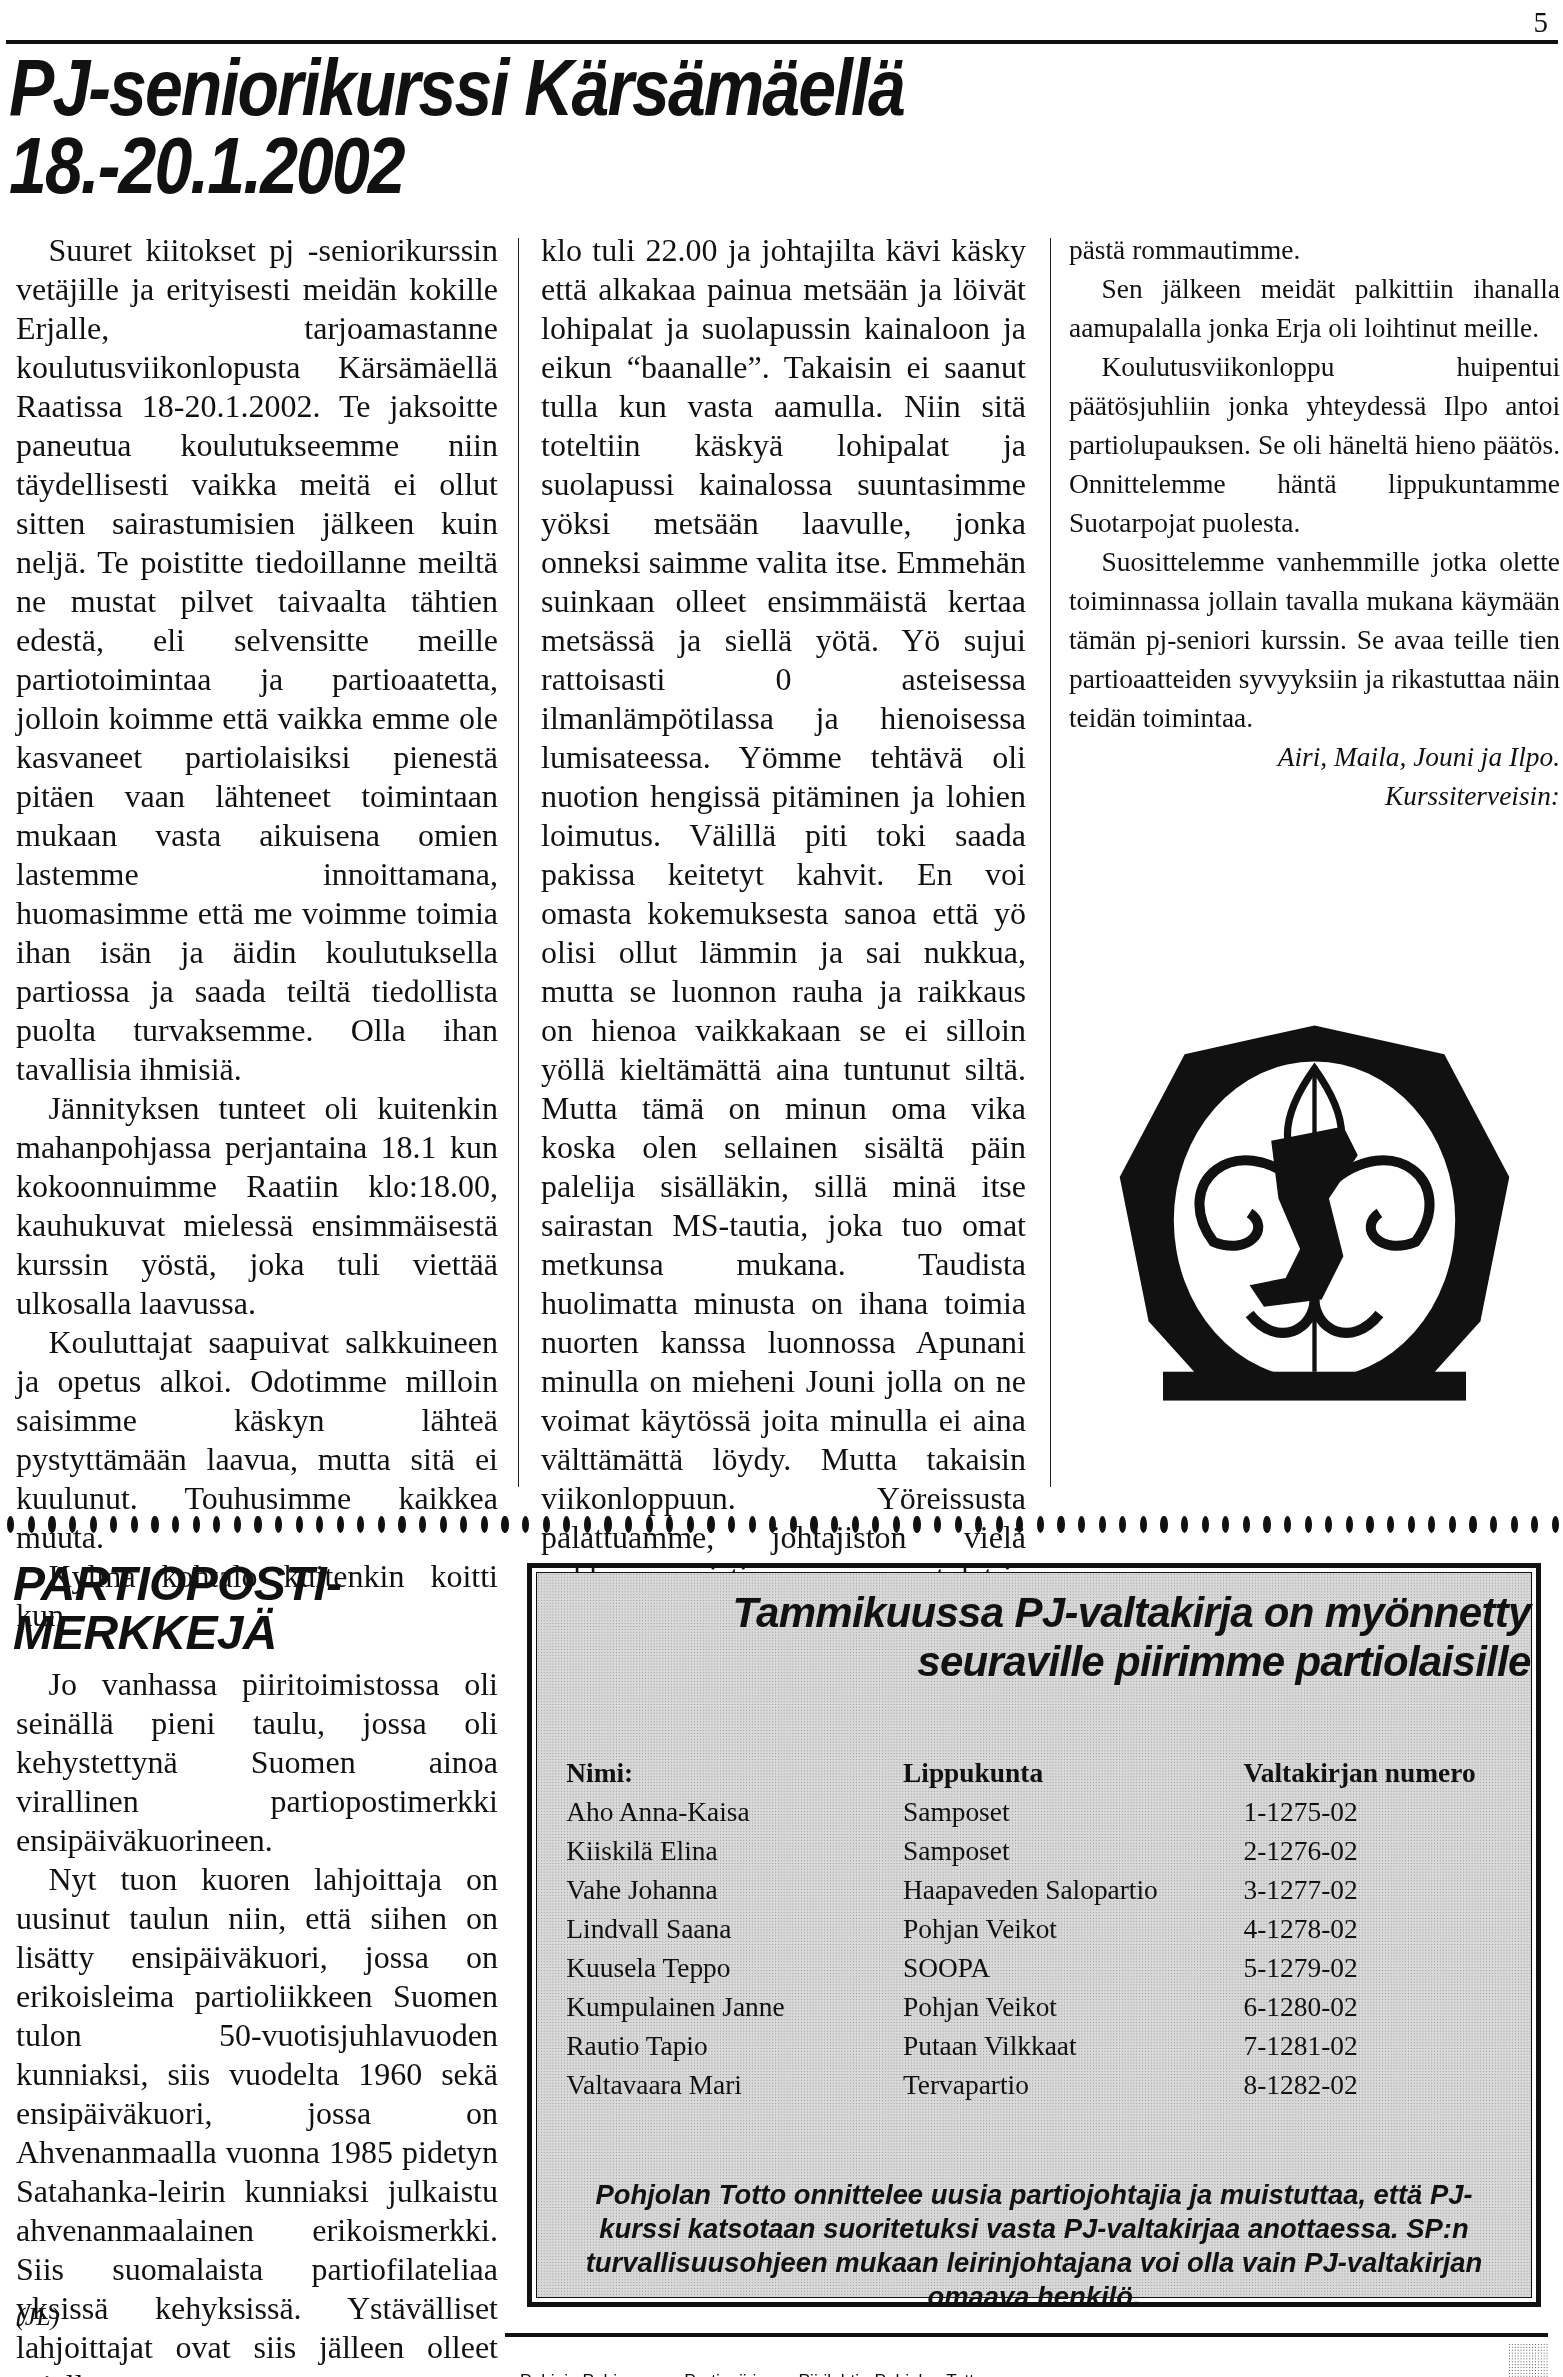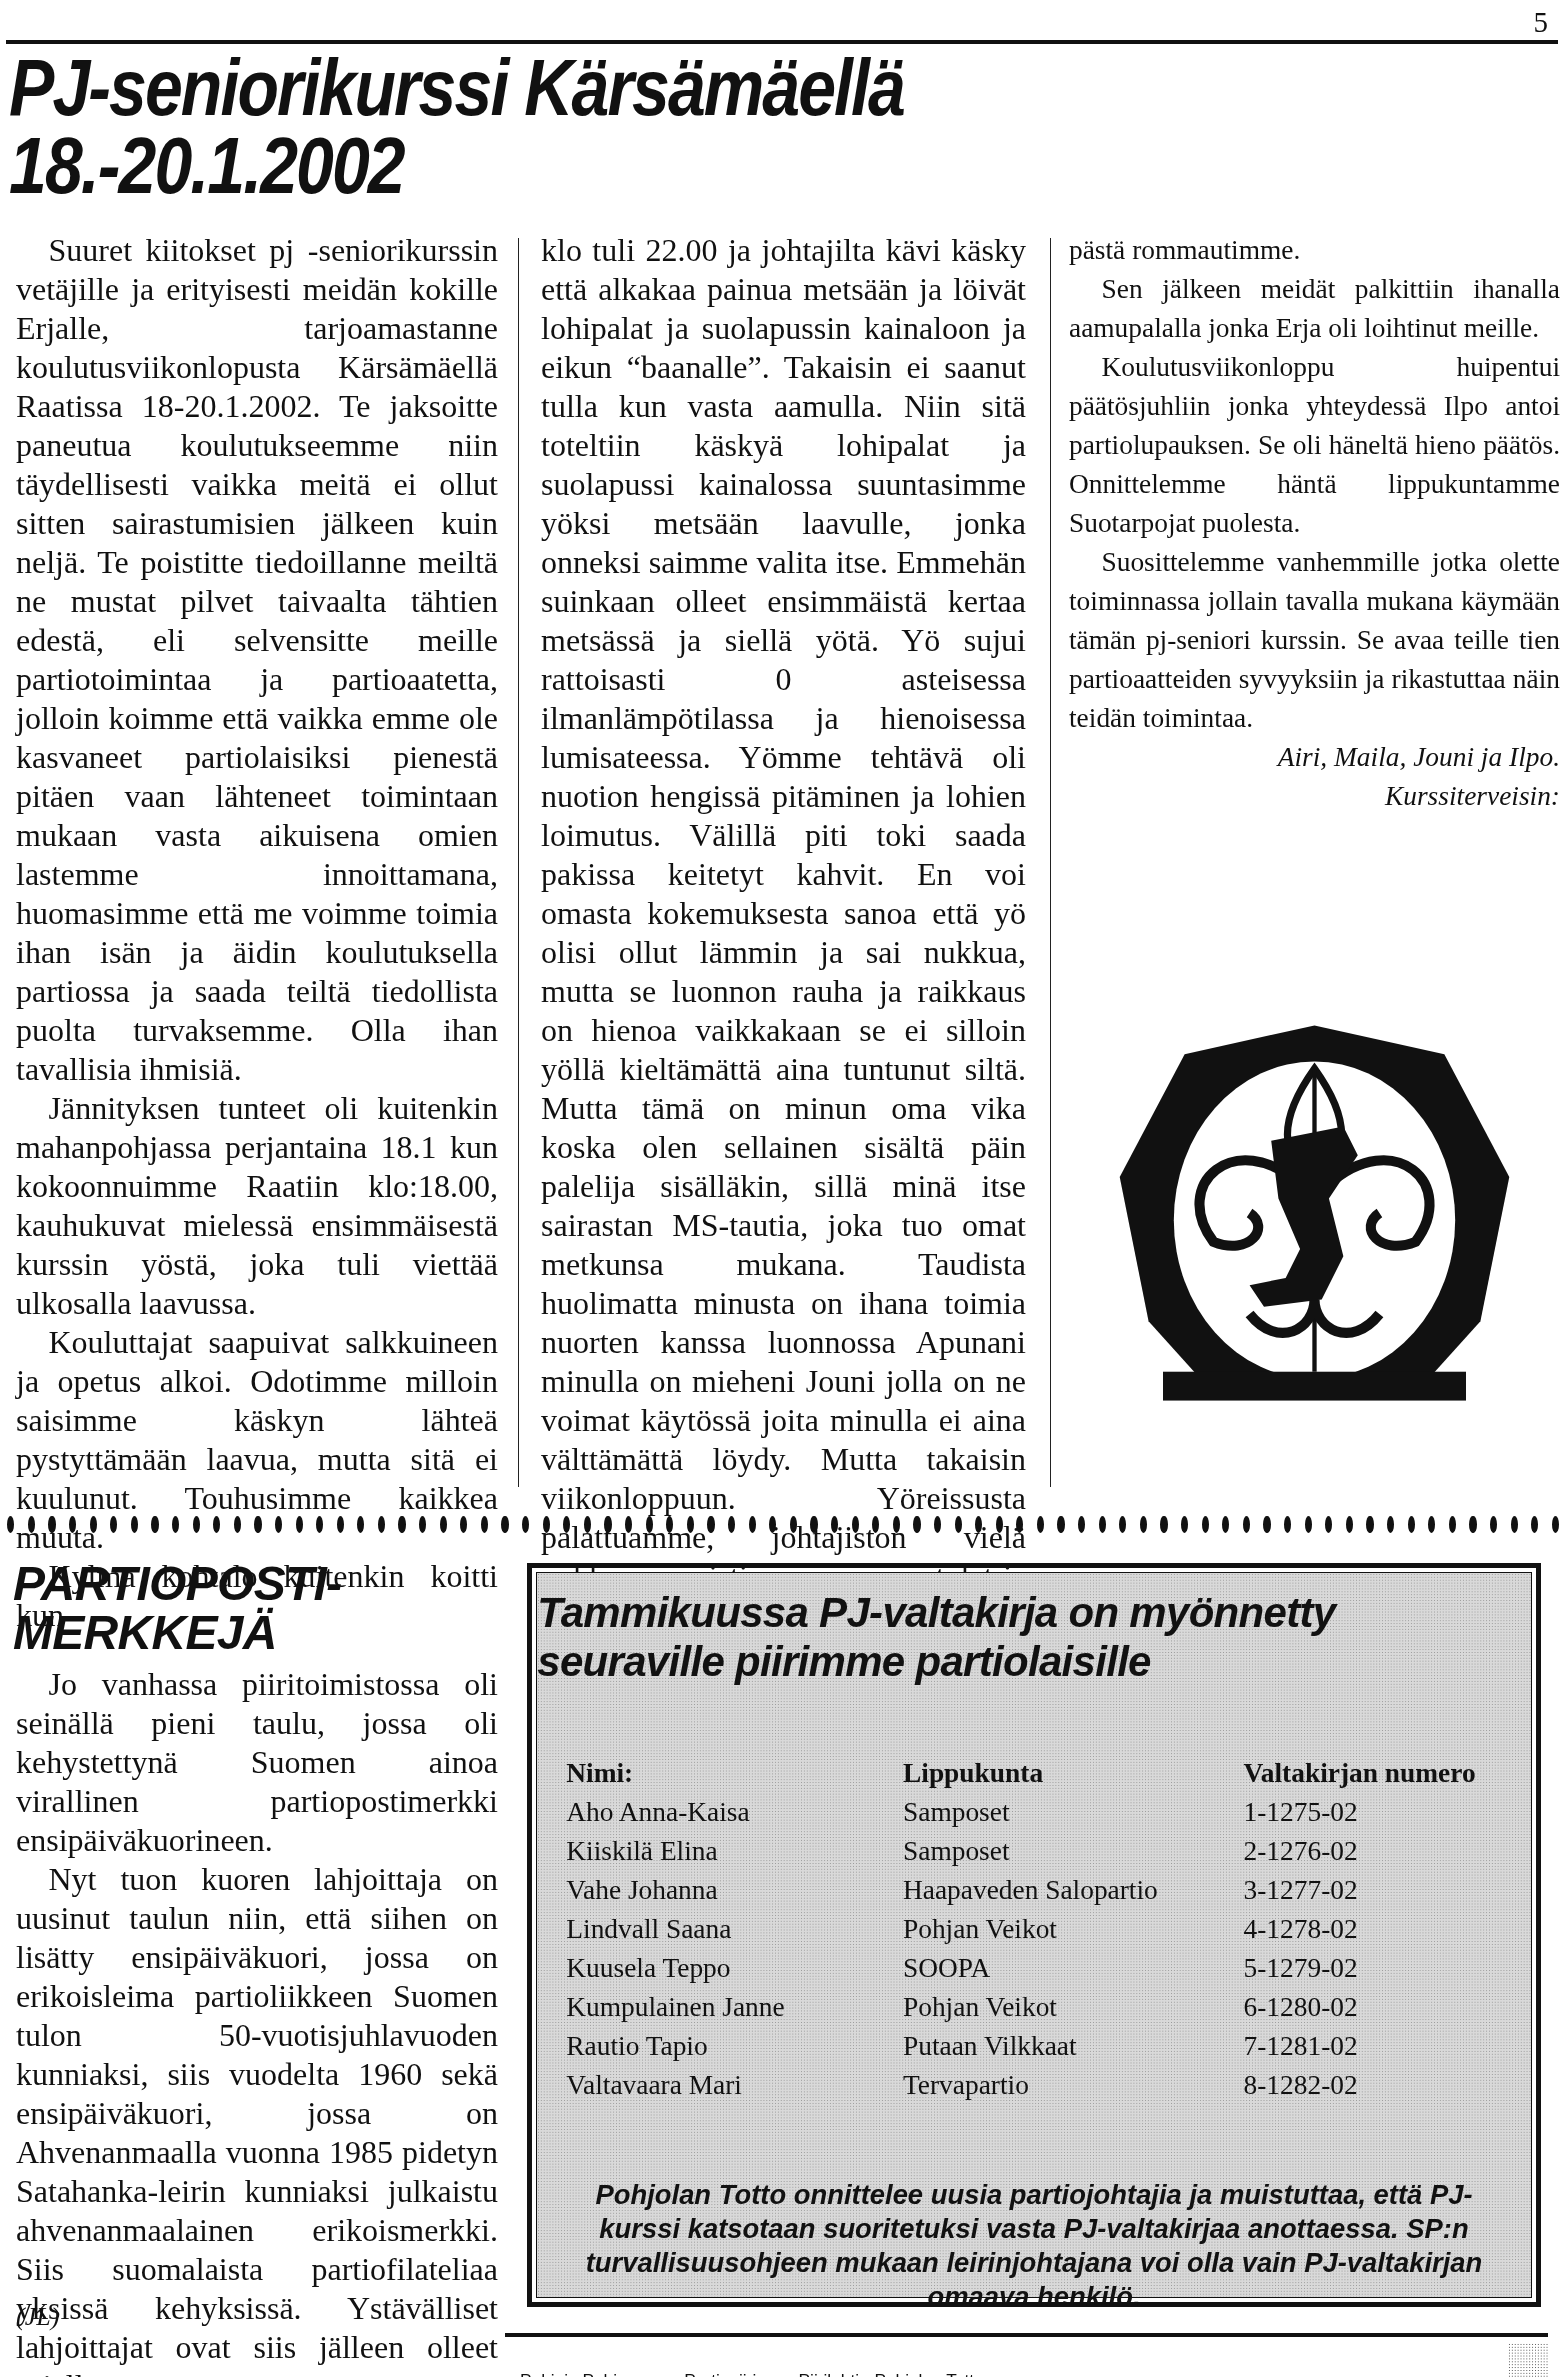--- a/index.html
+++ b/index.html
@@ -32,21 +32,21 @@
   #side-headline { position: absolute; left: 13px; top: 1559px; margin: 0; font-family: Liberation Sans, sans-serif; font-weight: bold; font-style: italic;
     font-size: 48px; line-height: 49px; letter-spacing: -0.7px; }
   #col-side { left: 16px; top: 1665px; width: 482px; }
   #side-signature { position: absolute; left: 16px; top: 2302px; width: 482px; font-style: italic; font-family: "Liberation Serif", serif; font-size: 26px; }
 
   #notice-box { position: absolute; left: 527px; top: 1563px; width: 1014px; height: 744px; border: 5px solid #111; padding: 4.3px; box-sizing: border-box; }
   #notice-inner { width: 100%; height: 100%; border: 1.4px solid #111; box-sizing: border-box;
     background-color: #d9d9d9;
     background-image: radial-gradient(#9a9a9a 0.6px, transparent 0.8px);
     background-size: 2.9px 2.9px; position: relative; }
-  #notice-title { position: absolute; left: 0; right: 0; top: 14.4px; margin: 0; text-align: left; font-family: "Liberation Sans", sans-serif;
+  #notice-title { position: absolute; left: 0; right: 0; top: 14.4px; margin: 0; text-align: right; font-family: "Liberation Sans", sans-serif;
     font-weight: bold; font-style: italic; font-size: 42px; line-height: 49px; letter-spacing: -0.7px; }
   #grant-table { position: absolute; left: 29px; top: 180px; border-collapse: collapse; font-family: "Liberation Serif", serif; font-size: 27.4px; }
   #grant-table th { text-align: left; font-weight: bold; padding: 0; height: 40px; }
   #grant-table td { padding: 0; height: 39px; }
   #grant-table .c1 { width: 339px; }
   #grant-table .c2 { width: 343px; }
   #grant-table .c3 { width: 289px; }
   #notice-footer { position: absolute; left: 14.4px; right: 14.4px; top: 599px; margin: 6px; text-align: center; font-family: "Liberation Sans", sans-serif;
     font-weight: bold; font-style: italic; font-size: 27.4px; line-height: 34px; }
 

